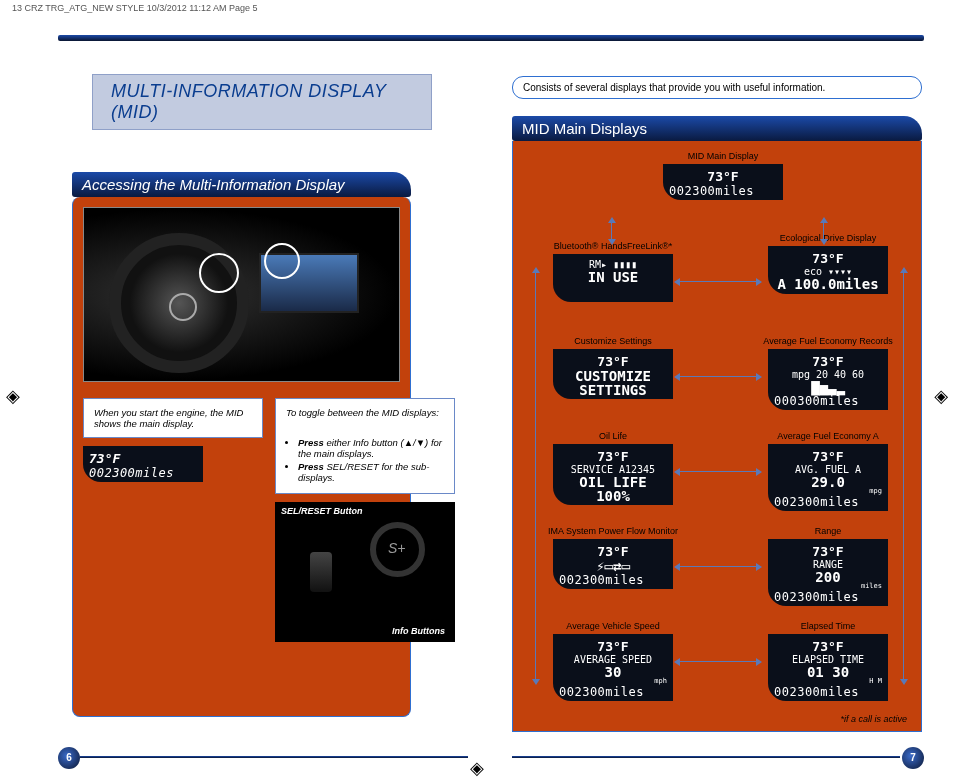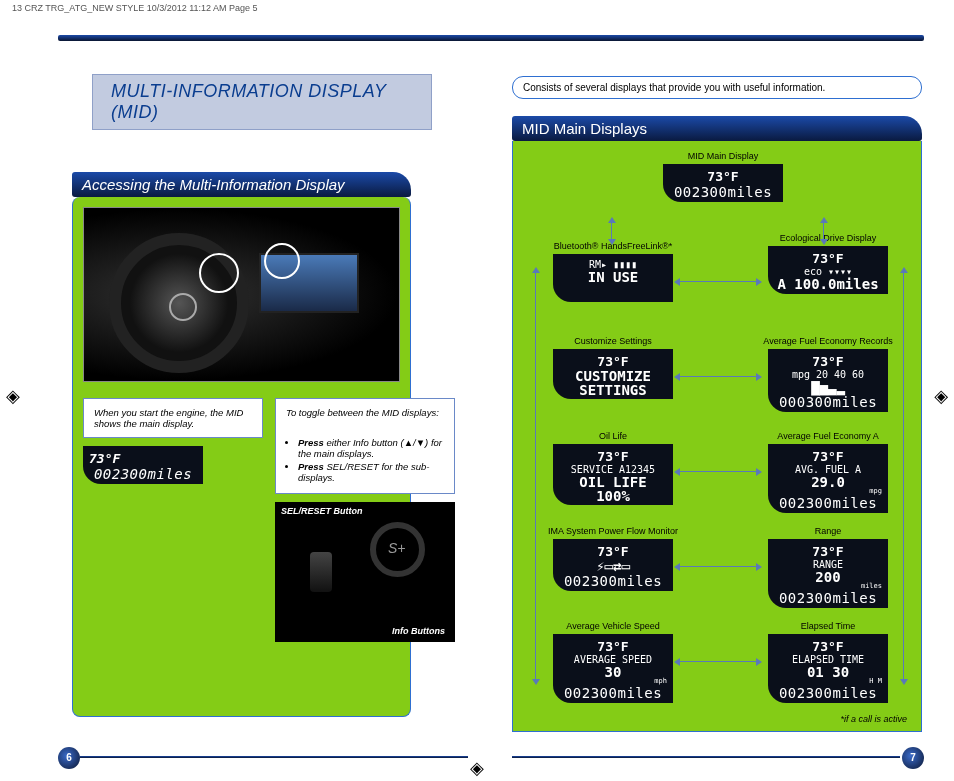--- a/index.html
+++ b/index.html
@@ -64,21 +64,21 @@
     color: #fff;
     font-size: 15px;
     padding: 4px 10px;
     border-radius: 3px 18px 3px 3px;
     font-family: 'Arial Narrow', Arial, sans-serif;
     margin-top: 42px;
   }
   .section-body {
     border: 1px solid #2e6fd1;
     border-top: none;
-    background: #84cc16;
+    background: #c2410c;
     padding: 10px;
     position: relative;
   }
   .dashboard-photo {
     width: 100%;
     height: 175px;
     background: radial-gradient(ellipse at 30% 50%, #333 0%, #000 70%);
     position: relative;
     border: 1px solid #888;
   }
@@ -133,21 +133,21 @@
     color: #fff;
     width: 120px;
     margin-top: 8px;
     border-radius: 0 0 0 18px;
     padding: 5px 6px 2px 6px;
     font-family: monospace;
     font-size: 10px;
     position: relative;
   }
   .display-chip .temp { font-size: 13px; font-weight: bold; }
-  .display-chip .odo { text-align: center; font-size: 14px; letter-spacing: 0.5px;}
+  .display-chip .odo { text-align: left; font-size: 12px; letter-spacing: 0.5px;}
   .display-chip .line1 { font-size: 10px; text-align: center; }
   .display-chip .big { font-size: 14px; text-align: center; font-weight: bold; line-height: 1;}
   .display-chip .unit { font-size: 7px; text-align: right; margin-top: -2px;}
   .display-chip.tall { min-height: 48px; }
 
   .button-panel {
     background: #000;
     width: 180px;
     height: 140px;
     position: relative;

